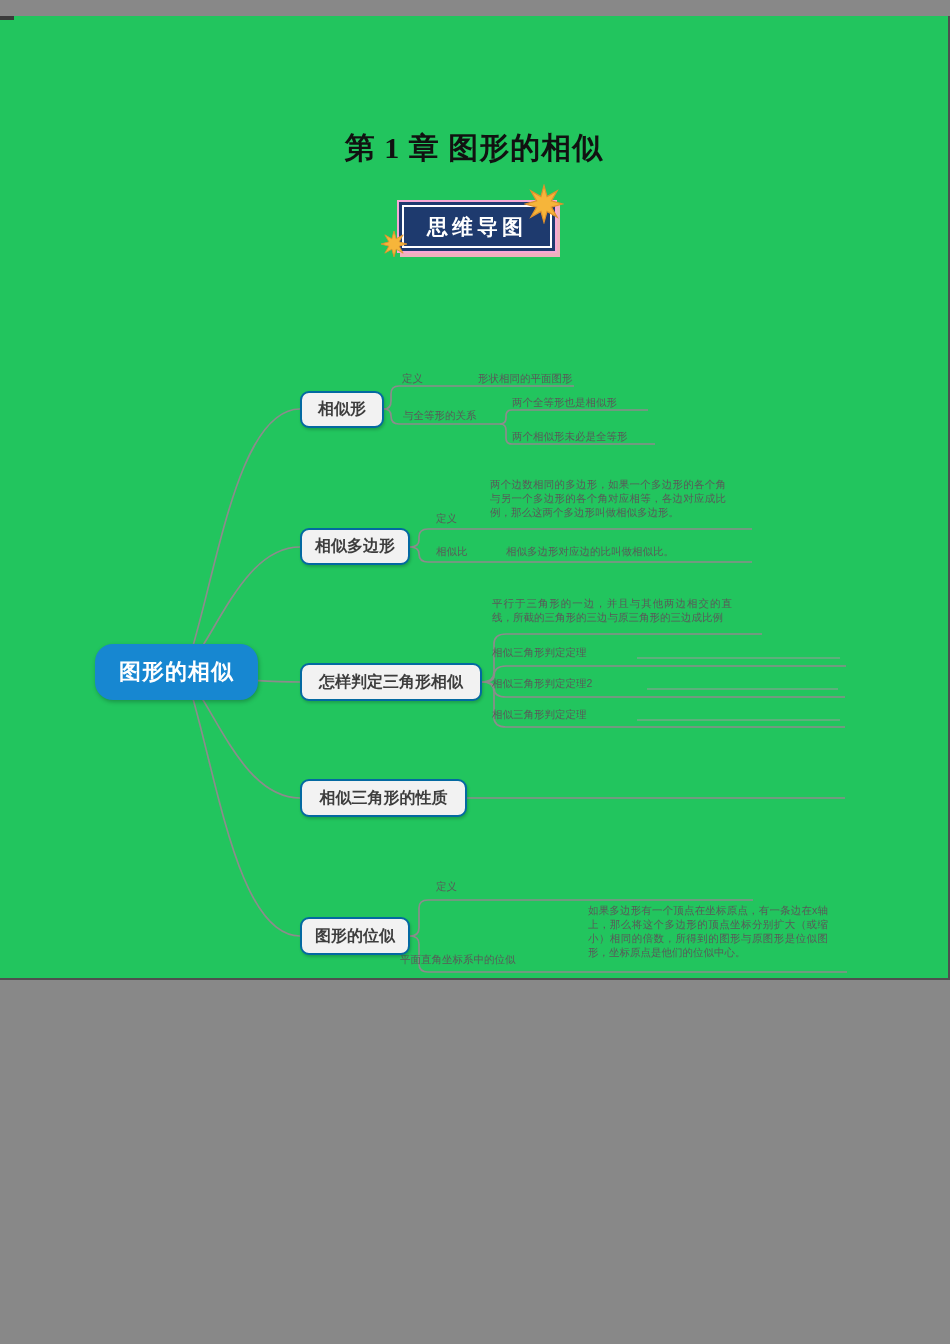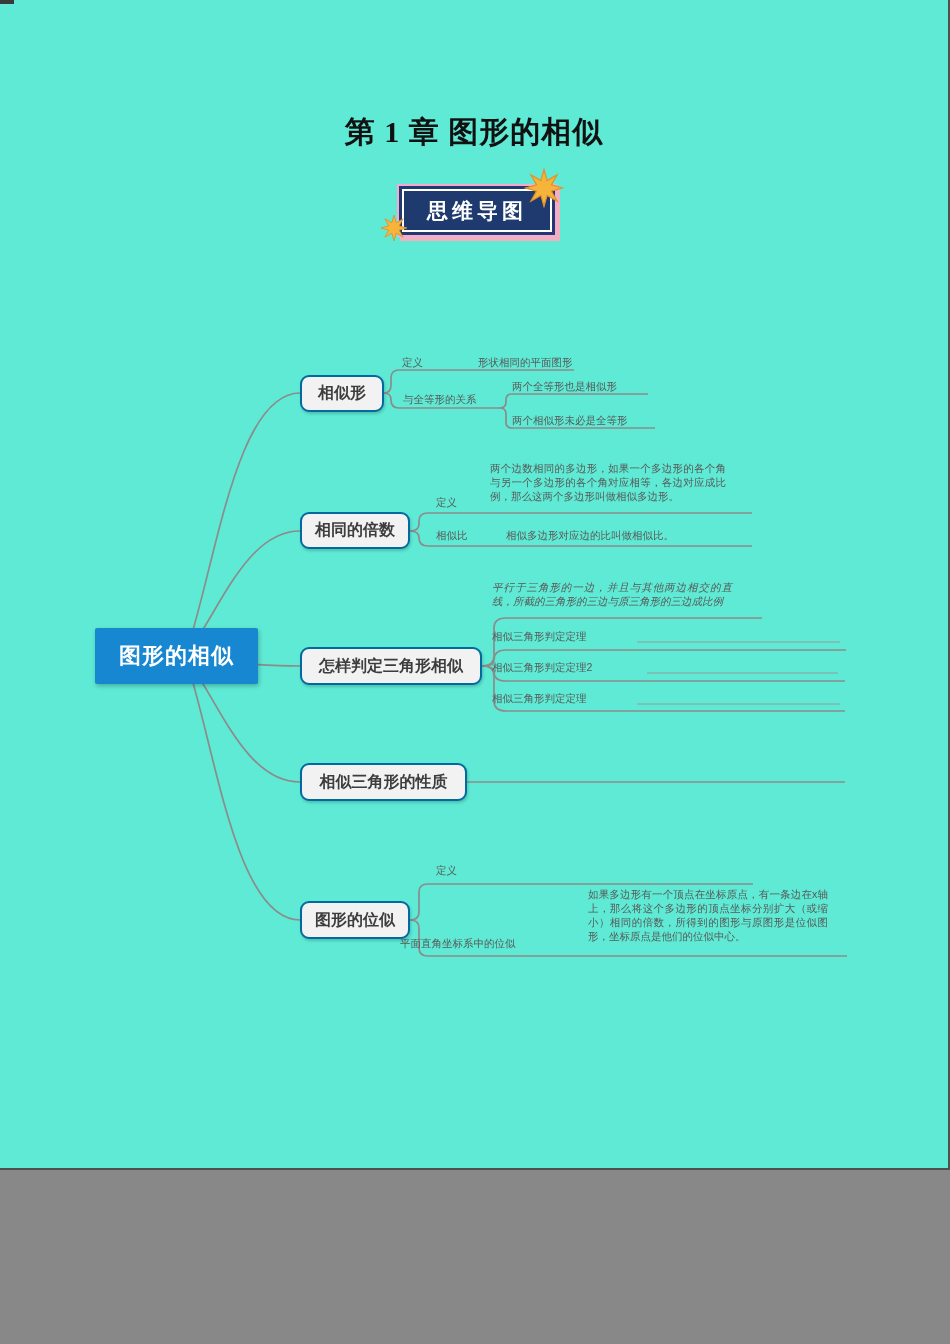--- a/index.html
+++ b/index.html
@@ -1,18 +1,18 @@
 <!DOCTYPE html>
 <html><head>
 <meta charset="utf-8">
 <style>
   html,body{margin:0;padding:0;background:#888;}
   .stage{
-    position:relative;width:950px;height:1170px;background:#5eead4;
-    margin:0 auto;overflow:hidden;
+    position:relative;width:950px;height:964px;background:#22c55e;
+    margin:16px auto;overflow:hidden;
     font-family:"Liberation Sans","DejaVu Sans",sans-serif;
     border-right:2px solid #4f4f4f;border-bottom:2px solid #4f4f4f;
     box-sizing:border-box;
   }
   .corner-mark{position:absolute;left:0;top:0;width:14px;height:4px;background:#3a3a3a;}
   .doc-title{
     position:absolute;left:0;top:112px;width:100%;text-align:center;
     font-family:"Liberation Serif","DejaVu Serif",serif;
     font-size:30px;font-weight:bold;color:#111;letter-spacing:1px;
   }
@@ -34,21 +34,21 @@
 
   .node{
     position:absolute;z-index:3;box-sizing:border-box;
     background:#f2f2f2;border:2px solid #0369a1;border-radius:9px;
     display:flex;align-items:center;justify-content:center;
     font-weight:bold;color:#3d3d3d;font-size:16px;
     box-shadow:1px 2px 3px rgba(0,0,0,0.18);
   }
   .root-node{
     position:absolute;left:95px;top:628px;width:163px;height:56px;z-index:4;
-    background:#1787d1;border-radius:2px;
+    background:#1787d1;border-radius:18px;
     display:flex;align-items:center;justify-content:center;
     color:#ffffff;font-size:22px;font-weight:bold;letter-spacing:1px;
     box-shadow:1px 2px 4px rgba(0,0,0,0.25);
   }
   .n1{left:300px;top:375px;width:84px;height:37px;}
   .n2{left:300px;top:512px;width:110px;height:37px;}
   .n3{left:300px;top:647px;width:182px;height:38px;}
   .n4{left:300px;top:763px;width:167px;height:38px;text-align:right;}
   .n5{left:300px;top:901px;width:110px;height:38px;}
 
@@ -110,37 +110,37 @@
     <g fill="none" stroke="#9a9a9a" stroke-width="1.2">
 
       <path d="M637,642 L840,642"></path>
       <path d="M647,673 L838,673"></path>
       <path d="M637,704 L840,704"></path>
     </g>
   </svg>
 
   <div class="root-node">图形的相似</div>
   <div class="node n1">相似形</div>
-  <div class="node n2">相同的倍数</div>
+  <div class="node n2">相似多边形</div>
   <div class="node n3">怎样判定三角形相似</div>
   <div class="node n4">相似三角形的性质</div>
   <div class="node n5">图形的位似</div>
 
   <div class="t" style="left:402px;top:355px;">定义</div>
   <div class="t" style="left:478px;top:355px;">形状相同的平面图形</div>
   <div class="t" style="left:403px;top:392px;">与全等形的关系</div>
   <div class="t" style="left:512px;top:379px;">两个全等形也是相似形</div>
   <div class="t" style="left:512px;top:413px;">两个相似形未必是全等形</div>
 
   <div class="t" style="left:436px;top:495px;">定义</div>
   <div class="p" style="left:490px;top:461px;width:236px;">两个边数相同的多边形，如果一个多边形的各个角与另一个多边形的各个角对应相等，各边对应成比例，那么这两个多边形叫做相似多边形。</div>
   <div class="t" style="left:436px;top:528px;">相似比</div>
   <div class="t" style="left:506px;top:528px;">相似多边形对应边的比叫做相似比。</div>
 
-  <div class="p" style="left:492px;top:580px;width:240px;font-style:italic;">平行于三角形的一边，并且与其他两边相交的直线，所截的三角形的三边与原三角形的三边成比例</div>
+  <div class="p" style="left:492px;top:580px;width:240px;">平行于三角形的一边，并且与其他两边相交的直线，所截的三角形的三边与原三角形的三边成比例</div>
   <div class="t" style="left:492px;top:629px;">相似三角形判定定理</div>
   <div class="t" style="left:492px;top:660px;">相似三角形判定定理2</div>
   <div class="t" style="left:492px;top:691px;">相似三角形判定定理</div>
 
 
   <div class="t" style="left:436px;top:863px;">定义</div>
   <div class="t" style="left:400px;top:936px;">平面直角坐标系中的位似</div>
   <div class="p" style="left:588px;top:887px;width:240px;">如果多边形有一个顶点在坐标原点，有一条边在x轴上，那么将这个多边形的顶点坐标分别扩大（或缩小）相同的倍数，所得到的图形与原图形是位似图形，坐标原点是他们的位似中心。</div>
 
 </div>

